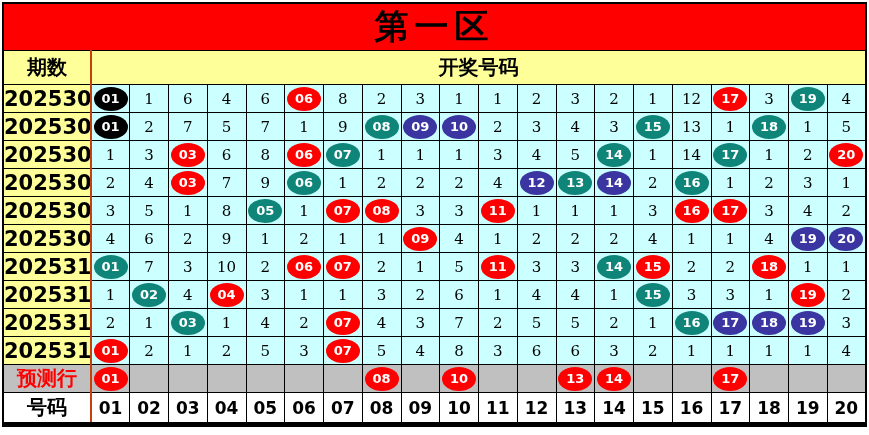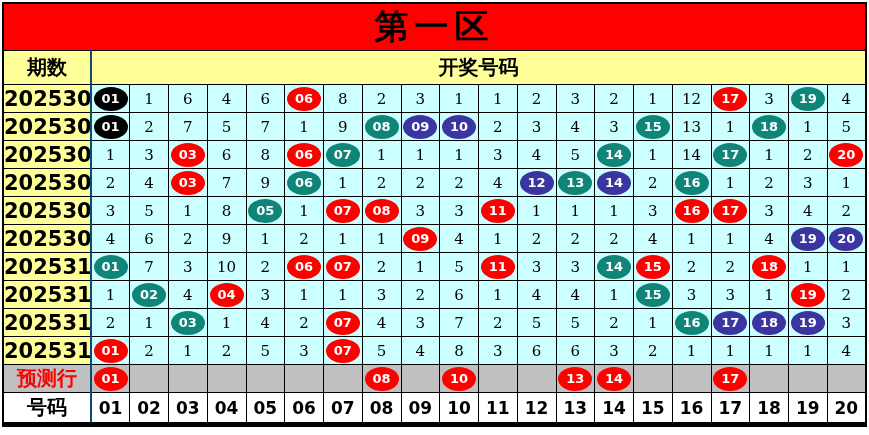--- a/index.html
+++ b/index.html
@@ -19,21 +19,21 @@
   }
   .title-cell {
     background:#ff0000; color:#000; height:42px;
     font-size:34px; font-weight:bold; letter-spacing:6px;
     font-family:"DejaVu Sans", sans-serif;
   }
   .head-cell {
     background:#ffff99; color:#000; height:33px;
     font-size:20px; font-weight:bold;
   }
-  .period-col { border-right:2px solid #0c4a6e; }
+  .period-col { border-right:2px solid #c2410c; }
   tr.data-row { height:28px; }
   .period-cell {
     background:#ffff99; color:#000; font-weight:bold; font-size:21px;
     font-family:"DejaVu Sans", sans-serif;
   }
   td.num {
     background:#ccffff; color:#000; font-size:15px;
     font-family:"DejaVu Serif", serif;
   }
   .ball {

